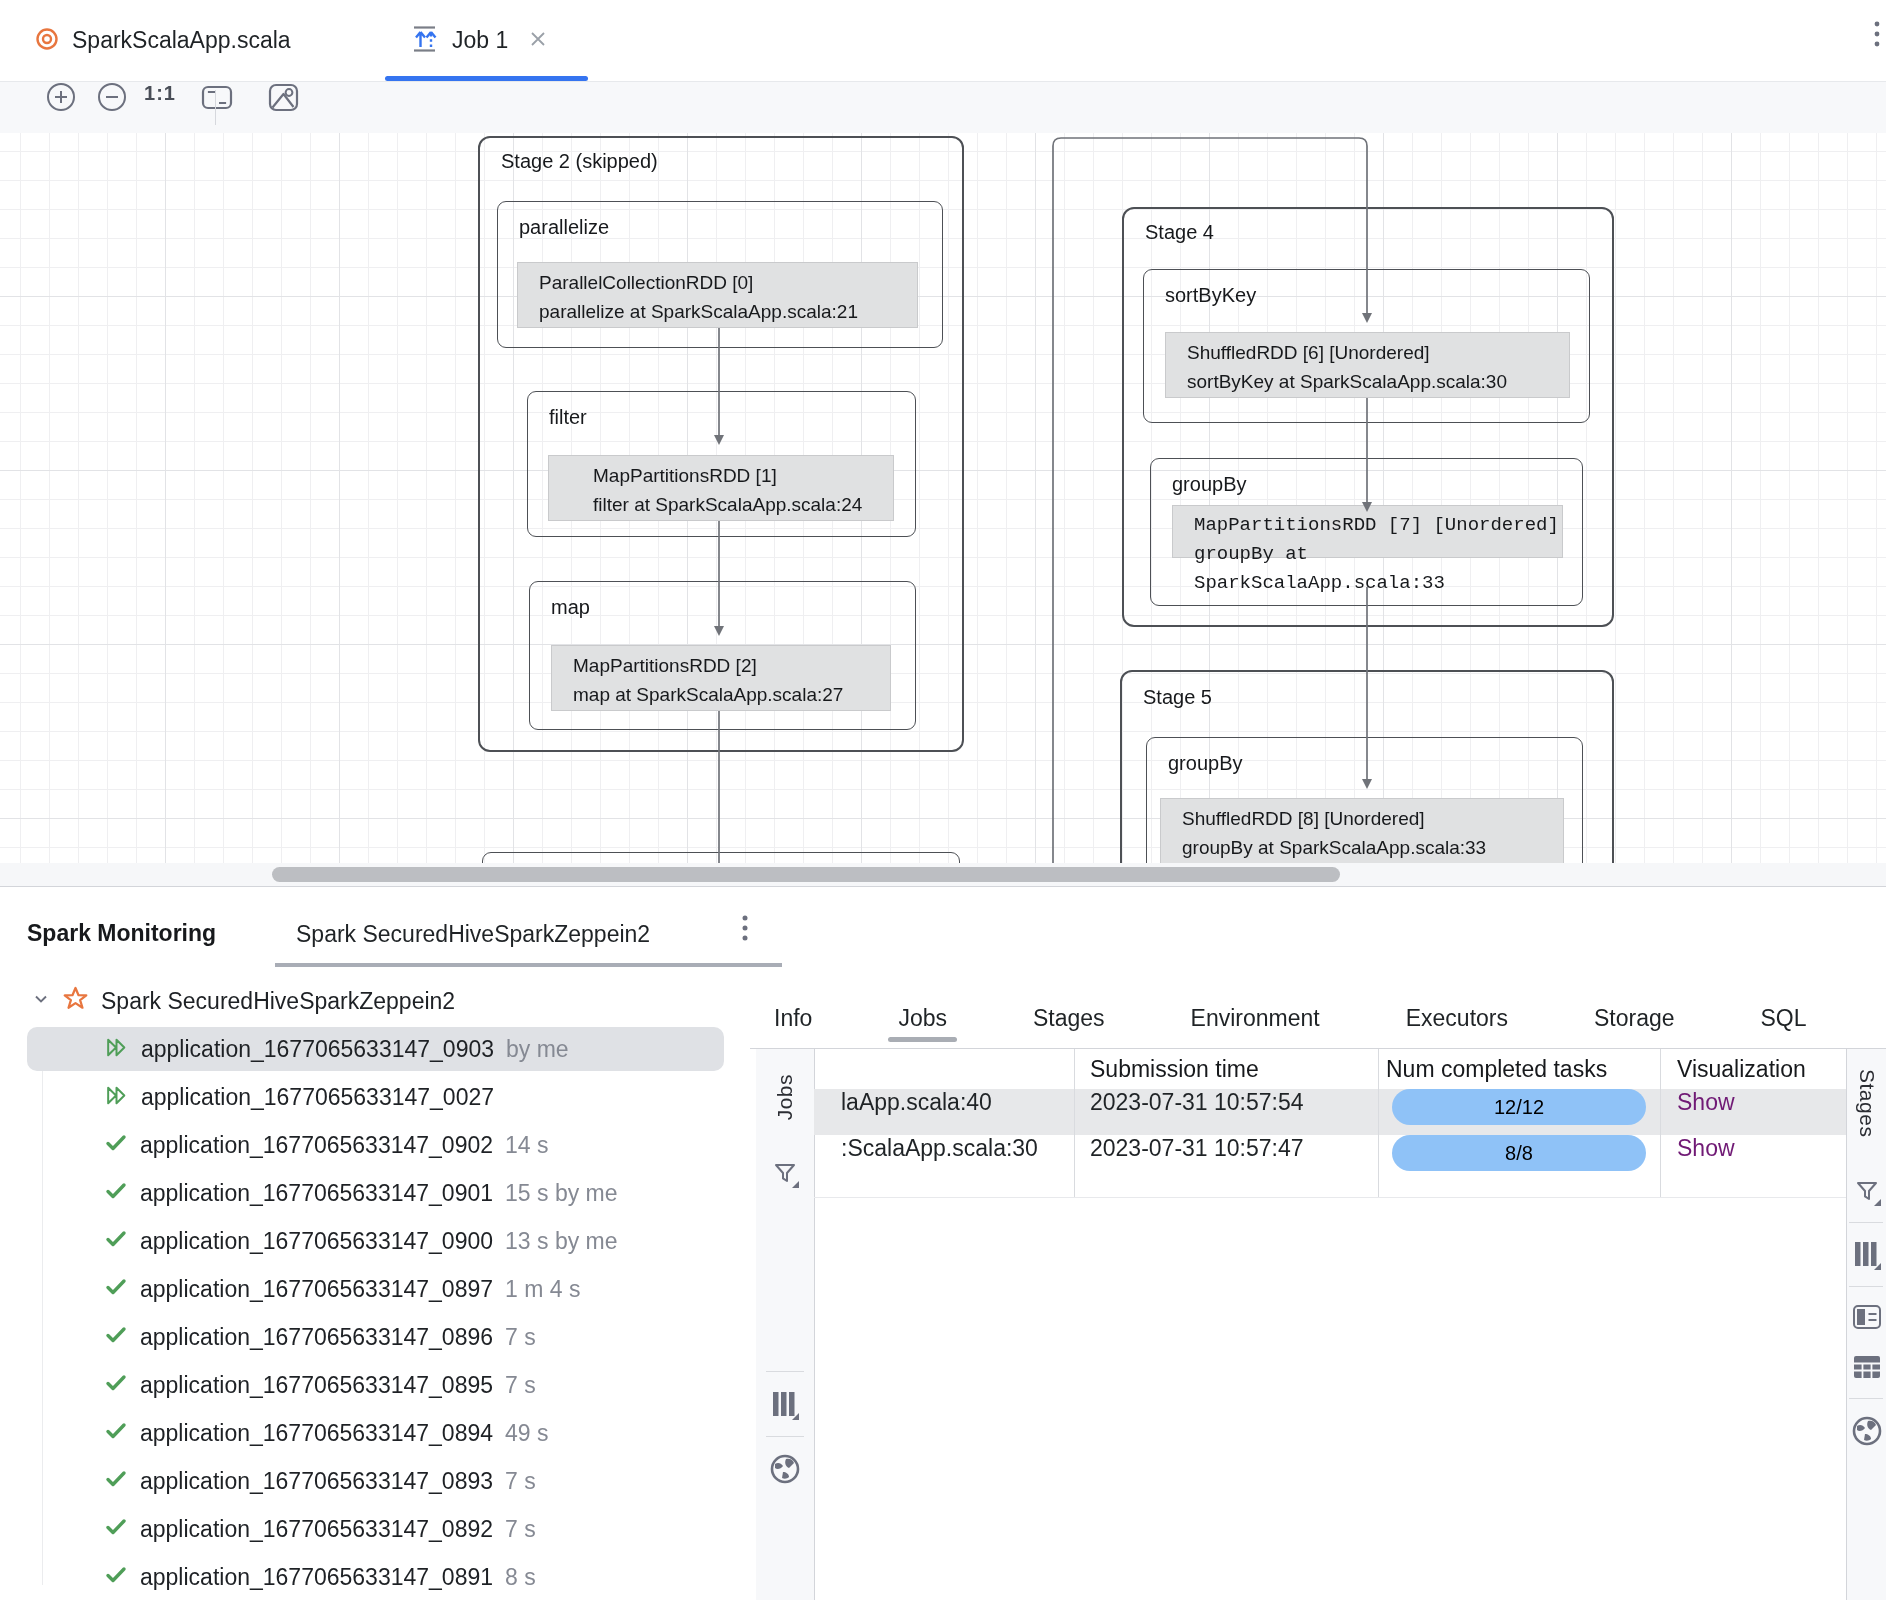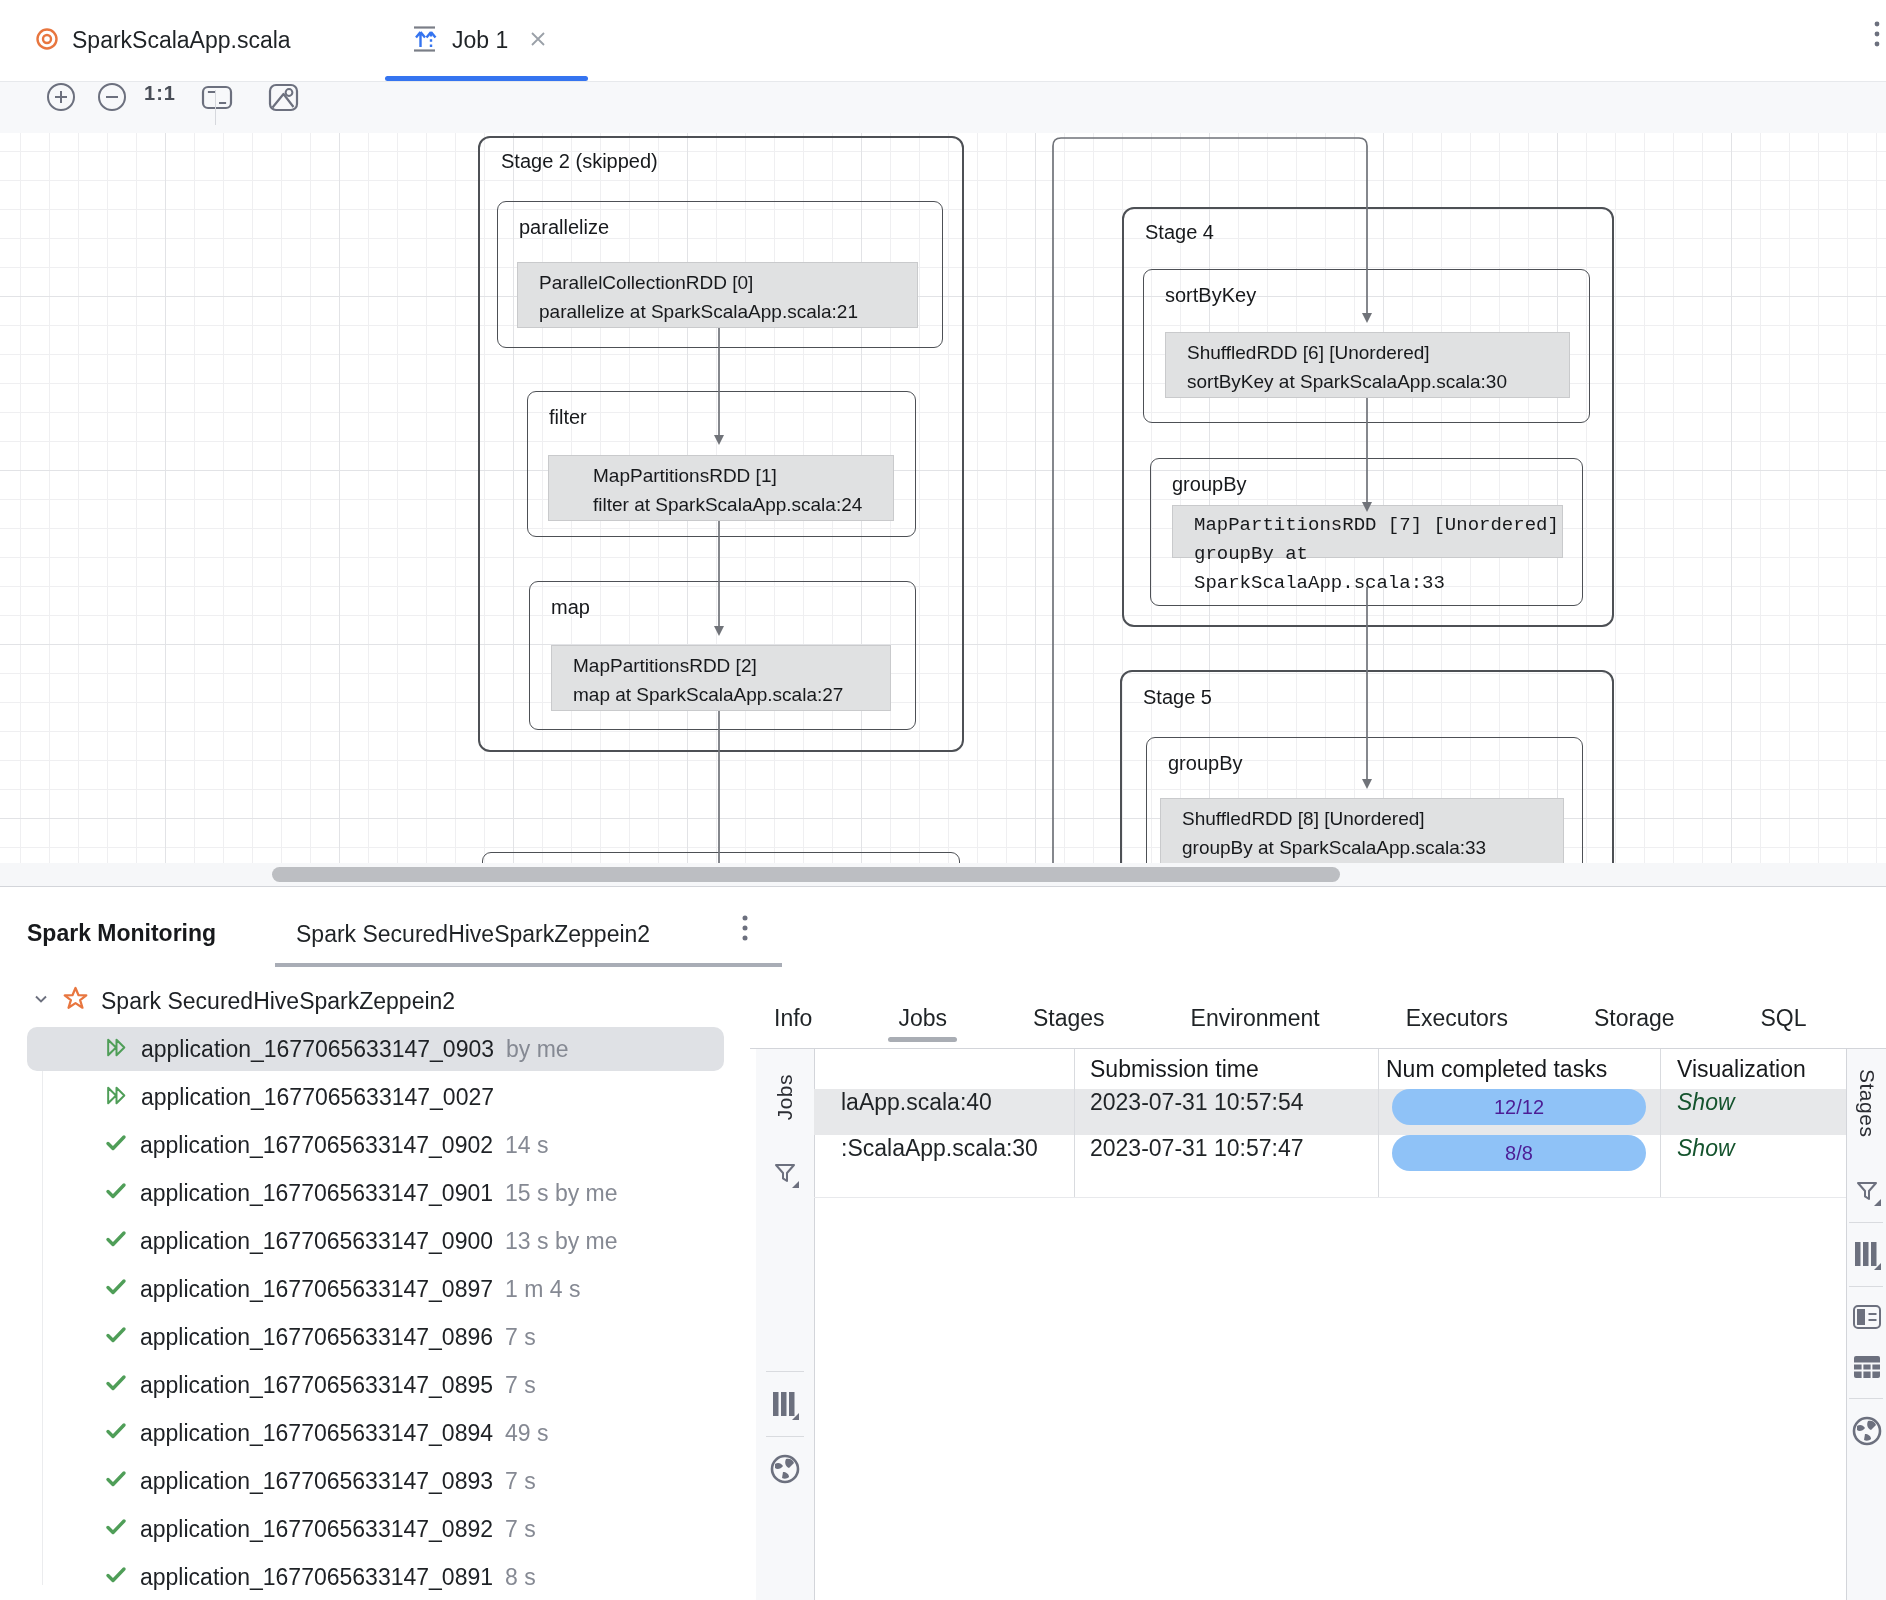--- a/index.html
+++ b/index.html
@@ -82,22 +82,22 @@
   .thead { height:40px; display:flex; align-items:center; }
   .th { font-size:23px; color:#17191c; }
   .trowt { height:46px; display:flex; align-items:flex-start; }
   .trowt.selected { background:#e7e8ea; }
   .td { font-size:23px; color:#1f2326; }
   .cell-desc { width:260px; padding-left:27px; overflow:hidden; white-space:nowrap; }
   .cell-time { width:304px; padding-left:16px; }
   .cell-tasks { width:282px; display:flex; justify-content:center; }
   .cell-vis { padding-left:17px; }
   .pill { width:254px; height:36px; border-radius:18px; background:#8fc2f7; display:flex;
-    align-items:center; justify-content:center; font-size:20px; color:#4c1d95; }
-  .show-link { color:#14532d; cursor:pointer;font-style:italic; }
+    align-items:center; justify-content:center; font-size:20px; color:#000000; }
+  .show-link { color:#701a75; cursor:pointer; }
   .col-line { position:absolute; top:0; width:1px; height:148px; background:#d9dbdf; }
   #row2-border { position:absolute; left:0; top:148px; width:1032px; height:1px; background:#e8e9ec; }
 </style>
 </head>
 <body>
 
 <div id="tabbar">
   <div class="etab" style="left:34px;">
     <span>
       <svg width="26" height="26" viewBox="0 0 26 26">

